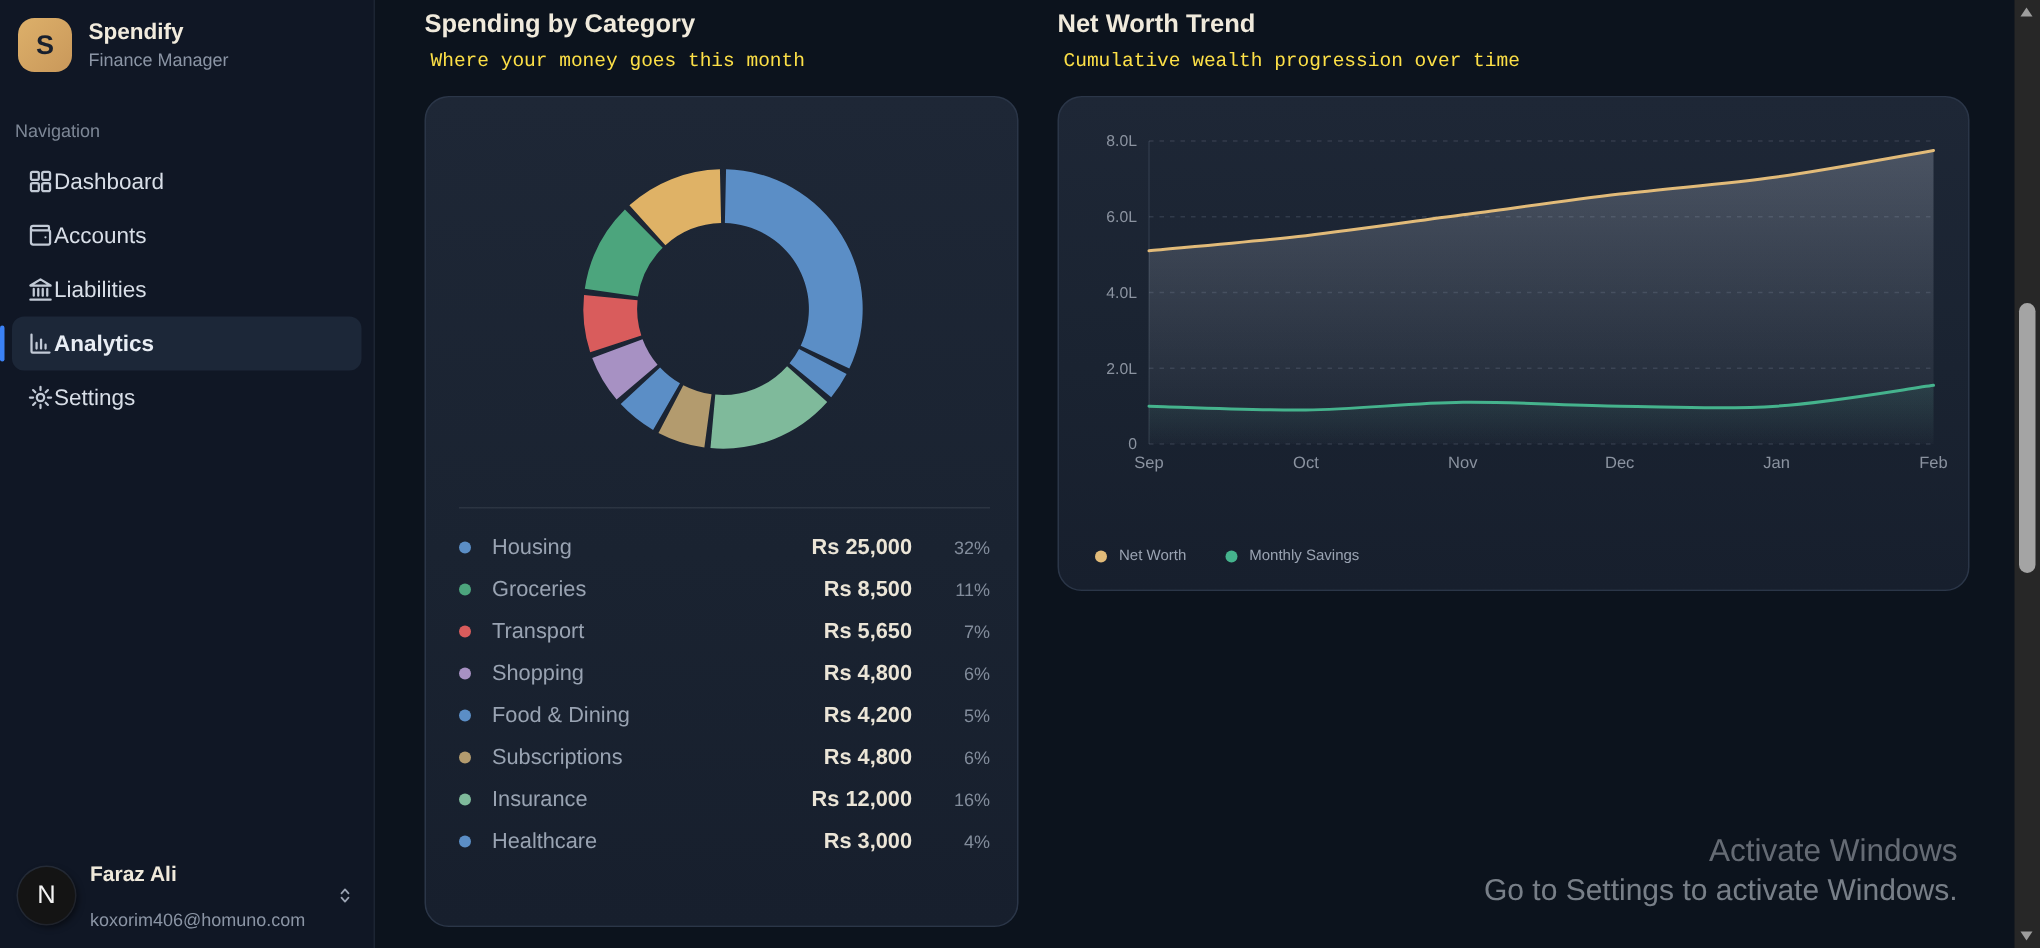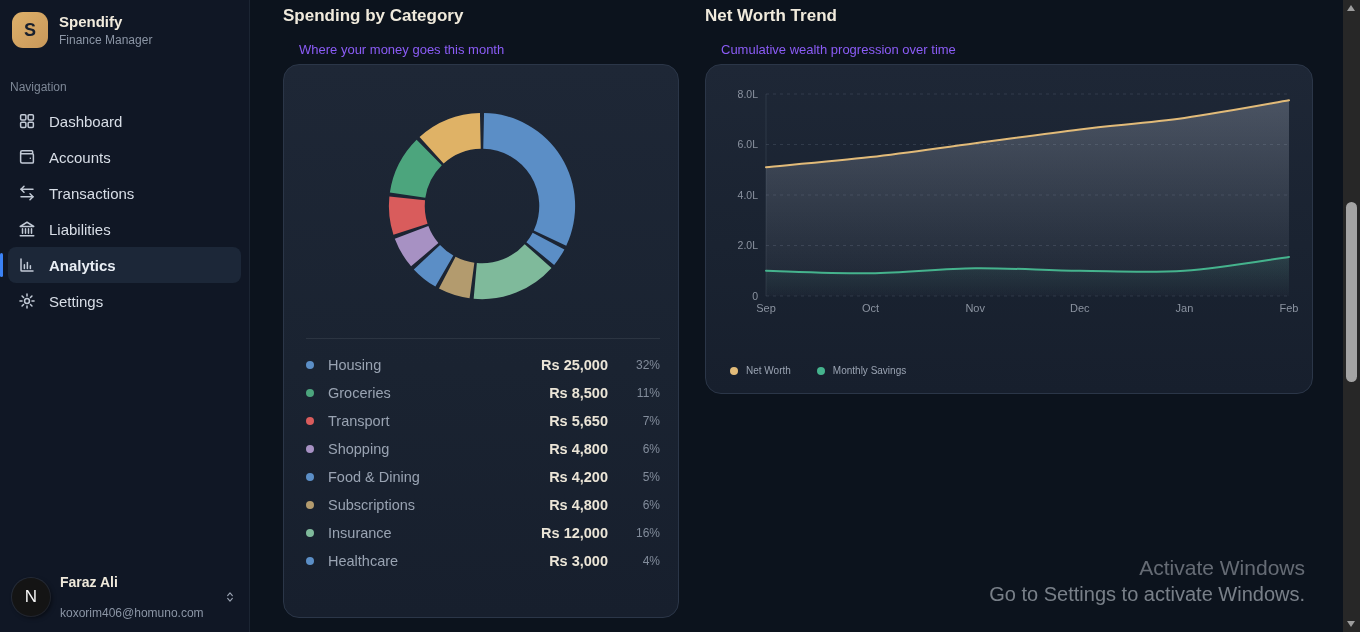--- a/index.html
+++ b/index.html
@@ -21,21 +21,21 @@
     width:36px;height:36px;border-radius:11px;flex:none;
     display:flex;align-items:center;justify-content:center;
     font-size:18px;font-weight:bold;color:#18202e;
     background:linear-gradient(135deg,#ddb06a,#c9985a);
   }
   .logo-title{font-size:15px;font-weight:bold;color:#f1ebdd;line-height:1.2;}
   .logo-sub{font-size:12px;color:#8b95a5;margin-top:2px;}
   .nav-section-label{padding:22px 10px 9px;font-size:12px;color:#7d8796;}
   .nav{padding:0 8px;display:flex;flex-direction:column;}
   .nav-item{
-    position:relative;display:flex;align-items:center;gap:13px;
+    position:relative;display:flex;align-items:center;
     height:36px;padding:0 10px;border-radius:8px;cursor:pointer;
     color:#d8dee7;font-size:15px;
   }
   .nav-item.active{background:#1c2738;color:#e8edf4;font-weight:bold;}
   .nav-item.active::before{
     content:"";position:absolute;left:-8px;top:6px;bottom:6px;width:3px;
     border-radius:2px;background:var(--accent,#3b82f6);
   }
   .nav-icon{width:18px;height:18px;flex:none;display:flex;color:#c2cad6;}
   .nav-icon svg{width:18px;height:18px;}
@@ -52,21 +52,21 @@
   .user-meta{min-width:0;}
   .user-name{font-size:14px;font-weight:bold;color:#efe9db;}
   .user-email{font-size:12px;color:#8b95a5;margin-top:16px;white-space:nowrap;}
   .user-chevron{margin-left:auto;color:#9aa3b2;display:flex;}
   .user-chevron svg{width:14px;height:14px;}
 
   
   .main{position:relative;flex:1;background:#0c131d;}
   .section-header{position:absolute;top:6px;}
   .card-title{margin:0 0 7px;font-size:17px;font-weight:bold;color:#f0eadc;}
-  .card-subtitle{margin:16px;font-size:13px;color:#8b5cf6;}
+  .card-subtitle{margin:4px;font-size:13px;color:#fde047;font-family:Liberation Mono, monospace;}
   .card{
     position:absolute;box-sizing:border-box;border-radius:16px;
     background:linear-gradient(180deg,#1e2736 0%,#1a2331 55%,#171f2d 100%);
     border:1px solid #2b3648;
   }
   #spending-header{left:33px;}
   #spending-card{left:33px;top:64px;width:396px;height:554px;}
   #donut-wrap{position:absolute;left:101px;top:44px;width:194px;height:194px;}
   #donut-wrap svg{width:194px;height:194px;display:block;}
   .divider{position:absolute;left:22px;right:18px;top:273px;border-top:1px solid rgba(255,255,255,.08);}
@@ -124,31 +124,20 @@
     <span class="nav-label">Dashboard</span>
   </div>
         <div class="nav-item">
     <span class="nav-icon">
             <svg viewBox="0 0 24 24" fill="none" stroke="currentColor" stroke-width="2" stroke-linecap="round" stroke-linejoin="round">
               <path d="M19.5 7V4.5a1 1 0 0 0-1-1H5.5a2 2 0 0 0 0 4H19a1.5 1.5 0 0 1 1.5 1.5v9.5a1.5 1.5 0 0 1-1.5 1.5H5.5a2 2 0 0 1-2-2V5.5"></path>
               <path d="M16.4 13.6h.01"></path>
             </svg>
           </span>
     <span class="nav-label">Accounts</span>
-  </div>
-        <div class="nav-item">
-    <span class="nav-icon">
-            <svg viewBox="0 0 24 24" fill="none" stroke="currentColor" stroke-width="2" stroke-linecap="round" stroke-linejoin="round">
-              <path d="M8 3 4 7l4 4"></path>
-              <path d="M4 7h16"></path>
-              <path d="m16 21 4-4-4-4"></path>
-              <path d="M20 17H4"></path>
-            </svg>
-          </span>
-    <span class="nav-label">Transactions</span>
   </div>
         <div class="nav-item">
     <span class="nav-icon">
             <svg viewBox="0 0 24 24" fill="none" stroke="currentColor" stroke-width="2" stroke-linecap="round" stroke-linejoin="round">
               <path d="M3 21h18"></path>
               <path d="M6 17.5v-6M10 17.5v-6M14 17.5v-6M18 17.5v-6"></path>
               <path d="m3 8.5 9-5.5 9 5.5H3Z"></path>
             </svg>
           </span>
     <span class="nav-label">Liabilities</span>

